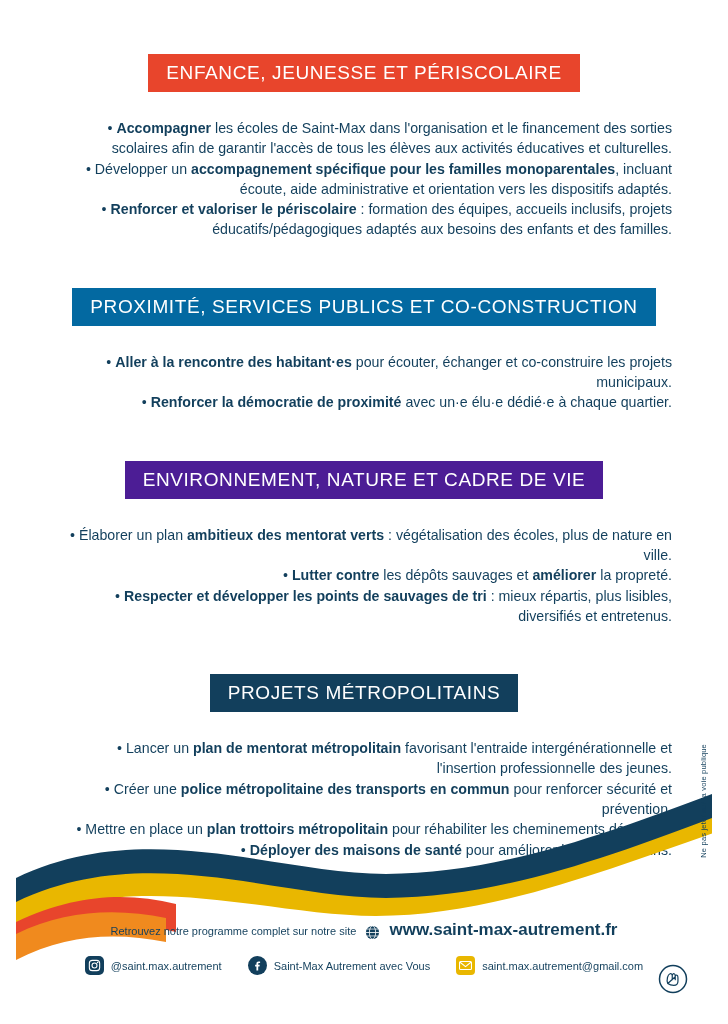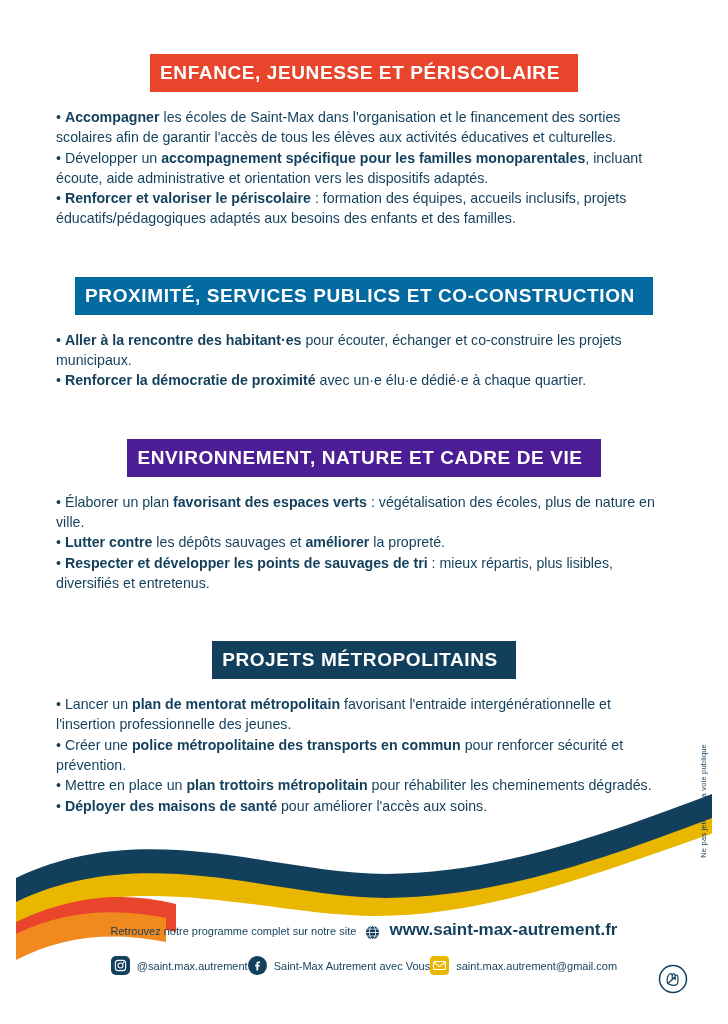--- a/index.html
+++ b/index.html
@@ -20,24 +20,24 @@
   .sheet{
     position:absolute;
     left:8px;top:8px;right:8px;bottom:8px;
     background:#ffffff;
     overflow:hidden;
   }
   
   .banner{
     display:inline-block;
     color:#ffffff;
-    font-weight:bold;
+    font-weight:normal;
     letter-spacing:0.6px;
     text-align:center;
-    padding:9px 18px 10px 10px;
+    padding:9px 18px 10px 18px;
     font-size:19px;
     line-height:1;
     white-space:nowrap;
   }
   .banner-wrap{ text-align:center; }
   .b-red{ background:#e8452c; }
   .b-yellow{ background:#0369a1; }
   .b-green{ background:#4c1d95; }
   .b-navy{ background:#123f5c; }
 
@@ -45,21 +45,21 @@
     padding:0 40px 0 40px;
     font-size:14.2px;
     line-height:1.43;
     color:#123f5c;
   }
   .content p{ margin:0 0 0 0; }
   .content .bullet{ margin:0; }
   b{ font-weight:bold; }
 
   .sec1{ margin-top:38px; }
-  .sec-body{ margin-top:15px; }
+  .sec-body{ margin-top:26px;text-align:right; }
   .sec2-wrap{ margin-top:48px; }
   .sec3-wrap{ margin-top:48px; }
   .sec4-wrap{ margin-top:48px; }
 
   
   .waves{
     position:absolute;
     left:0;right:0;bottom:46px;
     height:180px;
     pointer-events:none;
@@ -80,20 +80,21 @@
   .globe{
     display:inline-block;
     vertical-align:-5px;
     margin:0 6px 0 6px;
   }
   .f-line2{
     margin-top:14px;
     display:flex;
     justify-content:center;
     align-items:center;
+    gap:26px;
     font-size:11px;
   }
   .f-item{ display:flex; align-items:center; gap:7px; }
   .ico{
     width:19px;height:19px;
     border-radius:5px;
     display:flex;align-items:center;justify-content:center;
     flex:0 0 auto;
   }
   .ico-ig{ background:#123f5c; }
@@ -137,21 +138,21 @@
     </div>
     <div class="content sec-body">
       <p class="bullet">• <b>Aller à la rencontre des habitant·es</b><span> pour écouter, échanger et co-construire les projets municipaux.</span></p>
       <p class="bullet">• <b>Renforcer la démocratie de proximité</b><span> avec un·e élu·e dédié·e à chaque quartier.</span></p>
     </div>
 
     <div class="banner-wrap sec3-wrap">
       <div class="banner b-green">ENVIRONNEMENT, NATURE ET CADRE DE VIE</div>
     </div>
     <div class="content sec-body">
-      <p class="bullet">• <span>Élaborer un plan </span><b>favorisant des espaces verts</b><span> : végétalisation des écoles, plus de nature en ville.</span></p>
+      <p class="bullet">• <span>Élaborer un plan </span><b>ambitieux des mentorat verts</b><span> : végétalisation des écoles, plus de nature en ville.</span></p>
       <p class="bullet">• <b>Lutter contre</b><span> les dépôts sauvages et </span><b>améliorer</b><span> la propreté.</span></p>
       <p class="bullet">• <b>Respecter et développer les points de sauvages de tri</b><span> : mieux répartis, plus lisibles, diversifiés et entretenus.</span></p>
     </div>
 
     <div class="banner-wrap sec4-wrap">
       <div class="banner b-navy">PROJETS MÉTROPOLITAINS</div>
     </div>
     <div class="content sec-body">
       <p class="bullet">• <span>Lancer un </span><b>plan de mentorat métropolitain</b><span> favorisant l'entraide intergénérationnelle et l'insertion professionnelle des jeunes.</span></p>
       <p class="bullet">• <span>Créer une </span><b>police métropolitaine des transports en commun</b><span> pour renforcer sécurité et prévention.</span></p>

